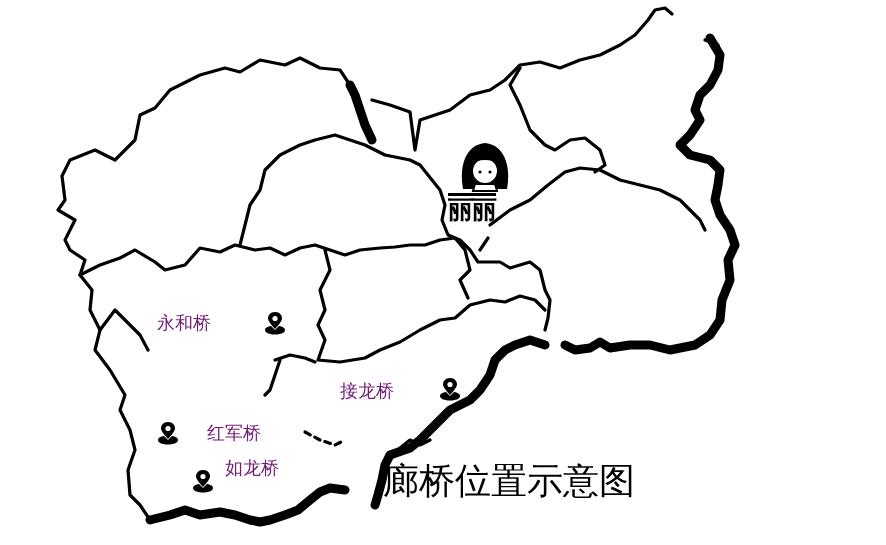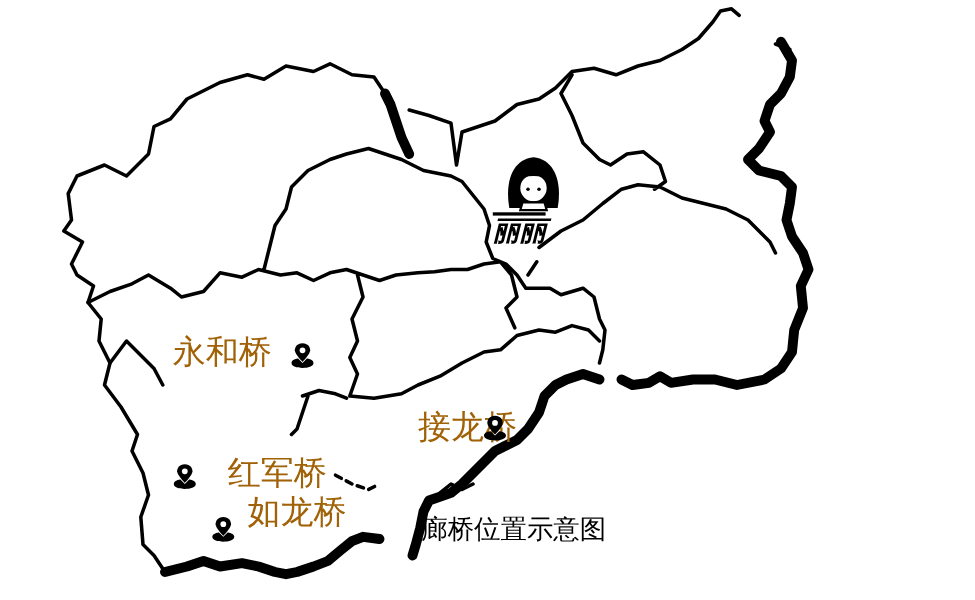--- a/index.html
+++ b/index.html
@@ -1,26 +1,26 @@
 <!DOCTYPE html>
 <html><head>
 <meta charset="utf-8">
 <style>
   html, body { margin: 0; padding: 0; background: #ffffff; }
   body { width: 886px; height: 545px; position: relative; overflow: hidden;
          font-family: "DejaVu Serif", "Liberation Serif", serif; color: #000; }
   #map-canvas { position: absolute; left: 0; top: 0; width: 886px; height: 545px; }
-  .label { position: absolute; font-size: 30px; line-height: 30px; white-space: nowrap;
-           font-family: Liberation Mono, monospace; color: #a16207; }
+  .label { position: absolute; font-size: 18px; line-height: 30px; white-space: nowrap;
+           font-family: Liberation Serif, serif; color: #701a75; }
   .pin { position: absolute; width: 26px; height: 26px; }
   .mascot { position: absolute; left: 455px; top: 137px; width: 60px; height: 92px; }
   .mascot-name { position: absolute; left: 448px; top: 193px; font-size: 25px; letter-spacing: -1px;
                  border-top: 3px solid #000; padding-top: 0; line-height: 28px;
-                 font-family: "DejaVu Sans", "Liberation Sans", sans-serif; font-weight: bold; font-style: italic; }
-  .title { position: absolute; left: 383px; top: 465px; font-size: 24px; line-height: 32px; }
+                 font-family: "DejaVu Sans", "Liberation Sans", sans-serif; font-weight: bold; }
+  .title { position: absolute; left: 383px; top: 465px; font-size: 36px; line-height: 32px; }
 </style>
 </head>
 <body>
 
 <svg id="map-canvas" viewBox="0 0 886 545" xmlns="http://www.w3.org/2000/svg">
   <g fill="none" stroke="#000" stroke-width="3.2" stroke-linejoin="round" stroke-linecap="round">
 
     <path d="
       M 62 176 L 70 160 L 95 150 L 115 160 L 135 140 L 140 115 L 155 108 L 170 90 L 200 75 L 225 68 L 240 72 L 260 60 L 285 65 L 300 58 L 320 68 L 340 70 L 350 85
       M 372 100 L 390 105 L 410 112 L 415 150
@@ -72,21 +72,21 @@
 </svg>
 <div class="mascot-name">丽丽</div>
 
 <div class="label" style="left:157px; top:308px;">永和桥</div>
 <svg class="pin" style="left:262px; top:310px;" viewBox="0 0 26 26">
   <path d="M13 2 C8 2 6 5.5 6 8.5 C6 12 13 19 13 19 C13 19 20 12 20 8.5 C20 5.5 18 2 13 2 Z" fill="#000"></path>
   <circle cx="13" cy="8.5" r="2.6" fill="#fff"></circle>
   <path d="M3 20 C3 17 8 16 9 16 L13 20 L17 16 C18 16 23 17 23 20 C23 23 18 24.5 13 24.5 C8 24.5 3 23 3 20 Z" fill="#000"></path>
 </svg>
 
-<div class="label" style="left:340px; top:376px;margin-left:40px;">接龙桥</div>
+<div class="label" style="left:340px; top:376px;">接龙桥</div>
 <svg class="pin" style="left:437px; top:376px;" viewBox="0 0 26 26">
   <path d="M13 2 C8 2 6 5.5 6 8.5 C6 12 13 19 13 19 C13 19 20 12 20 8.5 C20 5.5 18 2 13 2 Z" fill="#000"></path>
   <circle cx="13" cy="8.5" r="2.6" fill="#fff"></circle>
   <path d="M3 20 C3 17 8 16 9 16 L13 20 L17 16 C18 16 23 17 23 20 C23 23 18 24.5 13 24.5 C8 24.5 3 23 3 20 Z" fill="#000"></path>
 </svg>
 
 <svg class="pin" style="left:155px; top:420px;" viewBox="0 0 26 26">
   <path d="M13 2 C8 2 6 5.5 6 8.5 C6 12 13 19 13 19 C13 19 20 12 20 8.5 C20 5.5 18 2 13 2 Z" fill="#000"></path>
   <circle cx="13" cy="8.5" r="2.6" fill="#fff"></circle>
   <path d="M3 20 C3 17 8 16 9 16 L13 20 L17 16 C18 16 23 17 23 20 C23 23 18 24.5 13 24.5 C8 24.5 3 23 3 20 Z" fill="#000"></path>

